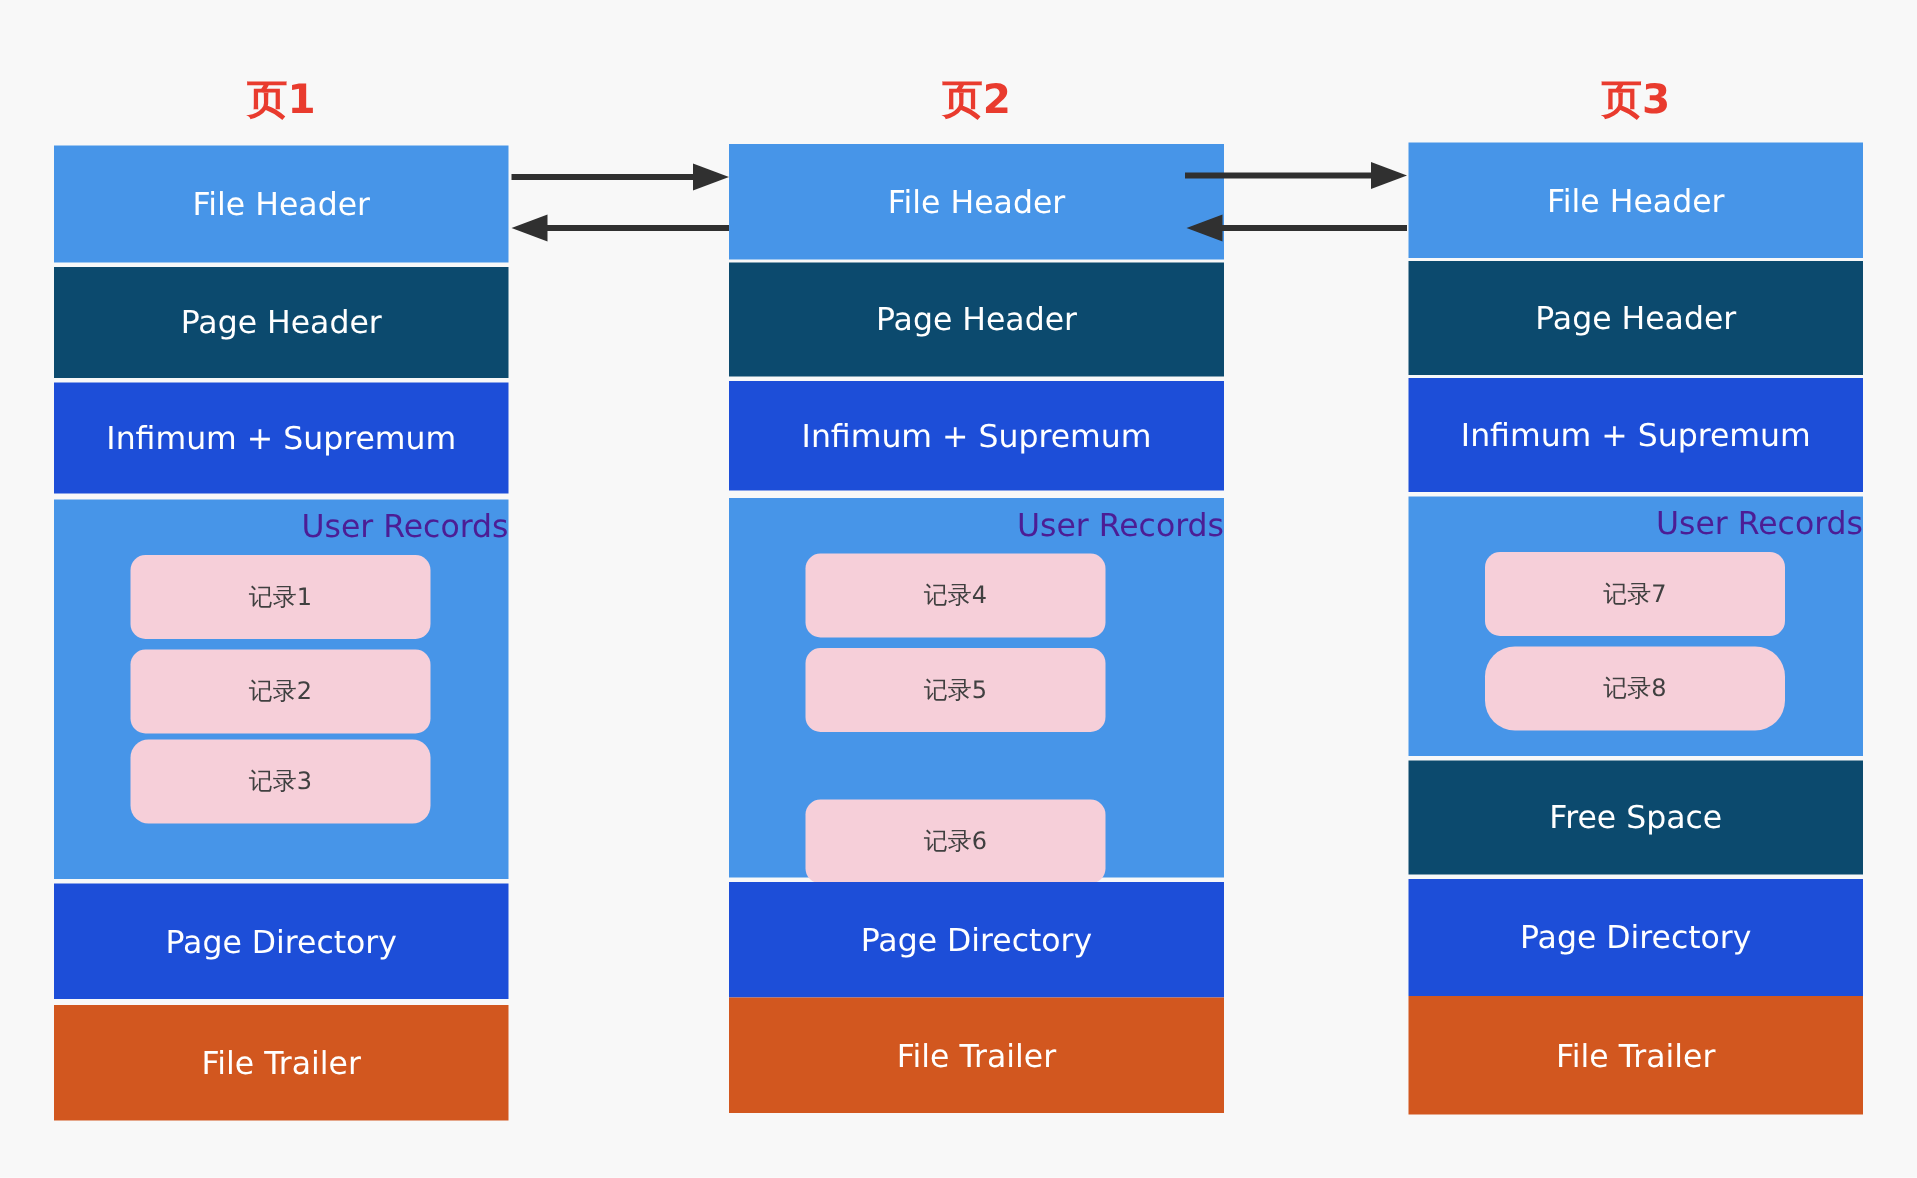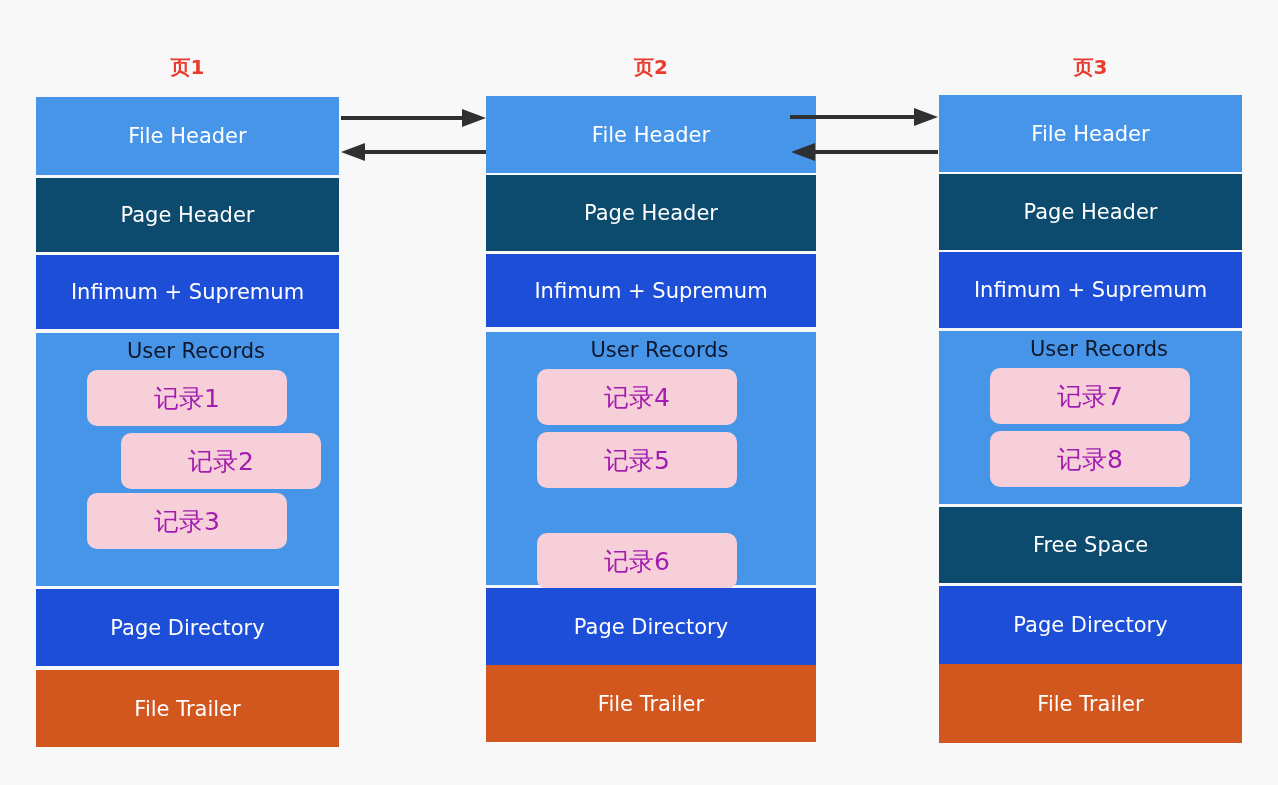--- a/index.html
+++ b/index.html
@@ -17,21 +17,21 @@
   .page {
     position: absolute;
     top: 0;
     height: 785px;
   }
   .page-title {
     position: absolute;
     left: 0;
     right: 0;
     text-align: center;
-    font-size: 20px;
+    font-size: 27px;
     font-weight: bold;
     color: #E93B2E;
     line-height: 30px;
   }
   .block {
     position: absolute;
     left: 0;
     right: 0;
     display: flex;
     align-items: center;
@@ -44,37 +44,37 @@
   .block.orange { background: #1d4ed8; }
   .block.rust   { background: #D2571F; }
   .block.user-records {
     display: block;
   }
   .ur-label {
     position: absolute;
     top: 6px;
     left: 0;
     right: 0;
-    text-align: center;
-    color: #0f172a;
+    text-align: right;
+    color: #4c1d95;
     font-size: 21px;
     padding-left: 17px;
   }
   .record {
     position: absolute;
     left: 51px;
     width: 200px;
     height: 56px;
     background: #F6CFD9;
     border-radius: 10px;
     display: flex;
     align-items: center;
     justify-content: center;
-    color: #a21caf;
-    font-size: 25px;
+    color: #404040;
+    font-size: 16px;
   }
   svg.arrows {
     position: absolute;
     left: 0;
     top: 0;
     width: 1278px;
     height: 785px;
     pointer-events: none;
   }
 </style>
@@ -84,22 +84,22 @@
 <div class="canvas">
 
   <div class="page" style="left:36px;width:303px;">
     <div class="page-title" style="top:52px;">页1</div>
     <div class="block blue" style="top:97px;height:78px;">File Header</div>
     <div class="block green" style="top:178px;height:74px;">Page Header</div>
     <div class="block orange" style="top:255px;height:74px;">Infimum + Supremum</div>
     <div class="block blue user-records" style="top:333px;height:253px;">
       <div class="ur-label">User Records</div>
       <div class="record" style="top:37px;">记录1</div>
-      <div class="record" style="top:100px;margin-left:34px;">记录2</div>
-      <div class="record" style="top:160px;">记录3</div>
+      <div class="record" style="top:100px;">记录2</div>
+      <div class="record" style="top:160px;border-radius:12px;">记录3</div>
     </div>
     <div class="block orange" style="top:589px;height:77px;">Page Directory</div>
     <div class="block rust" style="top:670px;height:77px;">File Trailer</div>
   </div>
 
   <div class="page" style="left:486px;width:330px;">
     <div class="page-title" style="top:52px;">页2</div>
     <div class="block blue" style="top:96px;height:77px;">File Header</div>
     <div class="block green" style="top:175px;height:76px;">Page Header</div>
     <div class="block orange" style="top:254px;height:73px;">Infimum + Supremum</div>
@@ -114,21 +114,21 @@
   </div>
 
   <div class="page" style="left:939px;width:303px;">
     <div class="page-title" style="top:52px;">页3</div>
     <div class="block blue" style="top:95px;height:77px;">File Header</div>
     <div class="block green" style="top:174px;height:76px;">Page Header</div>
     <div class="block orange" style="top:252px;height:76px;">Infimum + Supremum</div>
     <div class="block blue user-records" style="top:331px;height:173px;">
       <div class="ur-label">User Records</div>
       <div class="record" style="top:37px;text-align:center;">记录7</div>
-      <div class="record" style="top:100px;">记录8</div>
+      <div class="record" style="top:100px;border-radius:20px;">记录8</div>
     </div>
     <div class="block green" style="top:507px;height:76px;">Free Space</div>
     <div class="block orange" style="top:586px;height:78px;">Page Directory</div>
     <div class="block rust" style="top:664px;height:79px;">File Trailer</div>
   </div>
 
   <svg class="arrows" viewBox="0 0 1278 785" xmlns="http://www.w3.org/2000/svg">
     <g stroke="#303030" fill="#303030">
       <line x1="341" y1="118" x2="466" y2="118" stroke-width="4"></line>
       <polygon points="486,118 462,109 462,127" stroke="none"></polygon>

